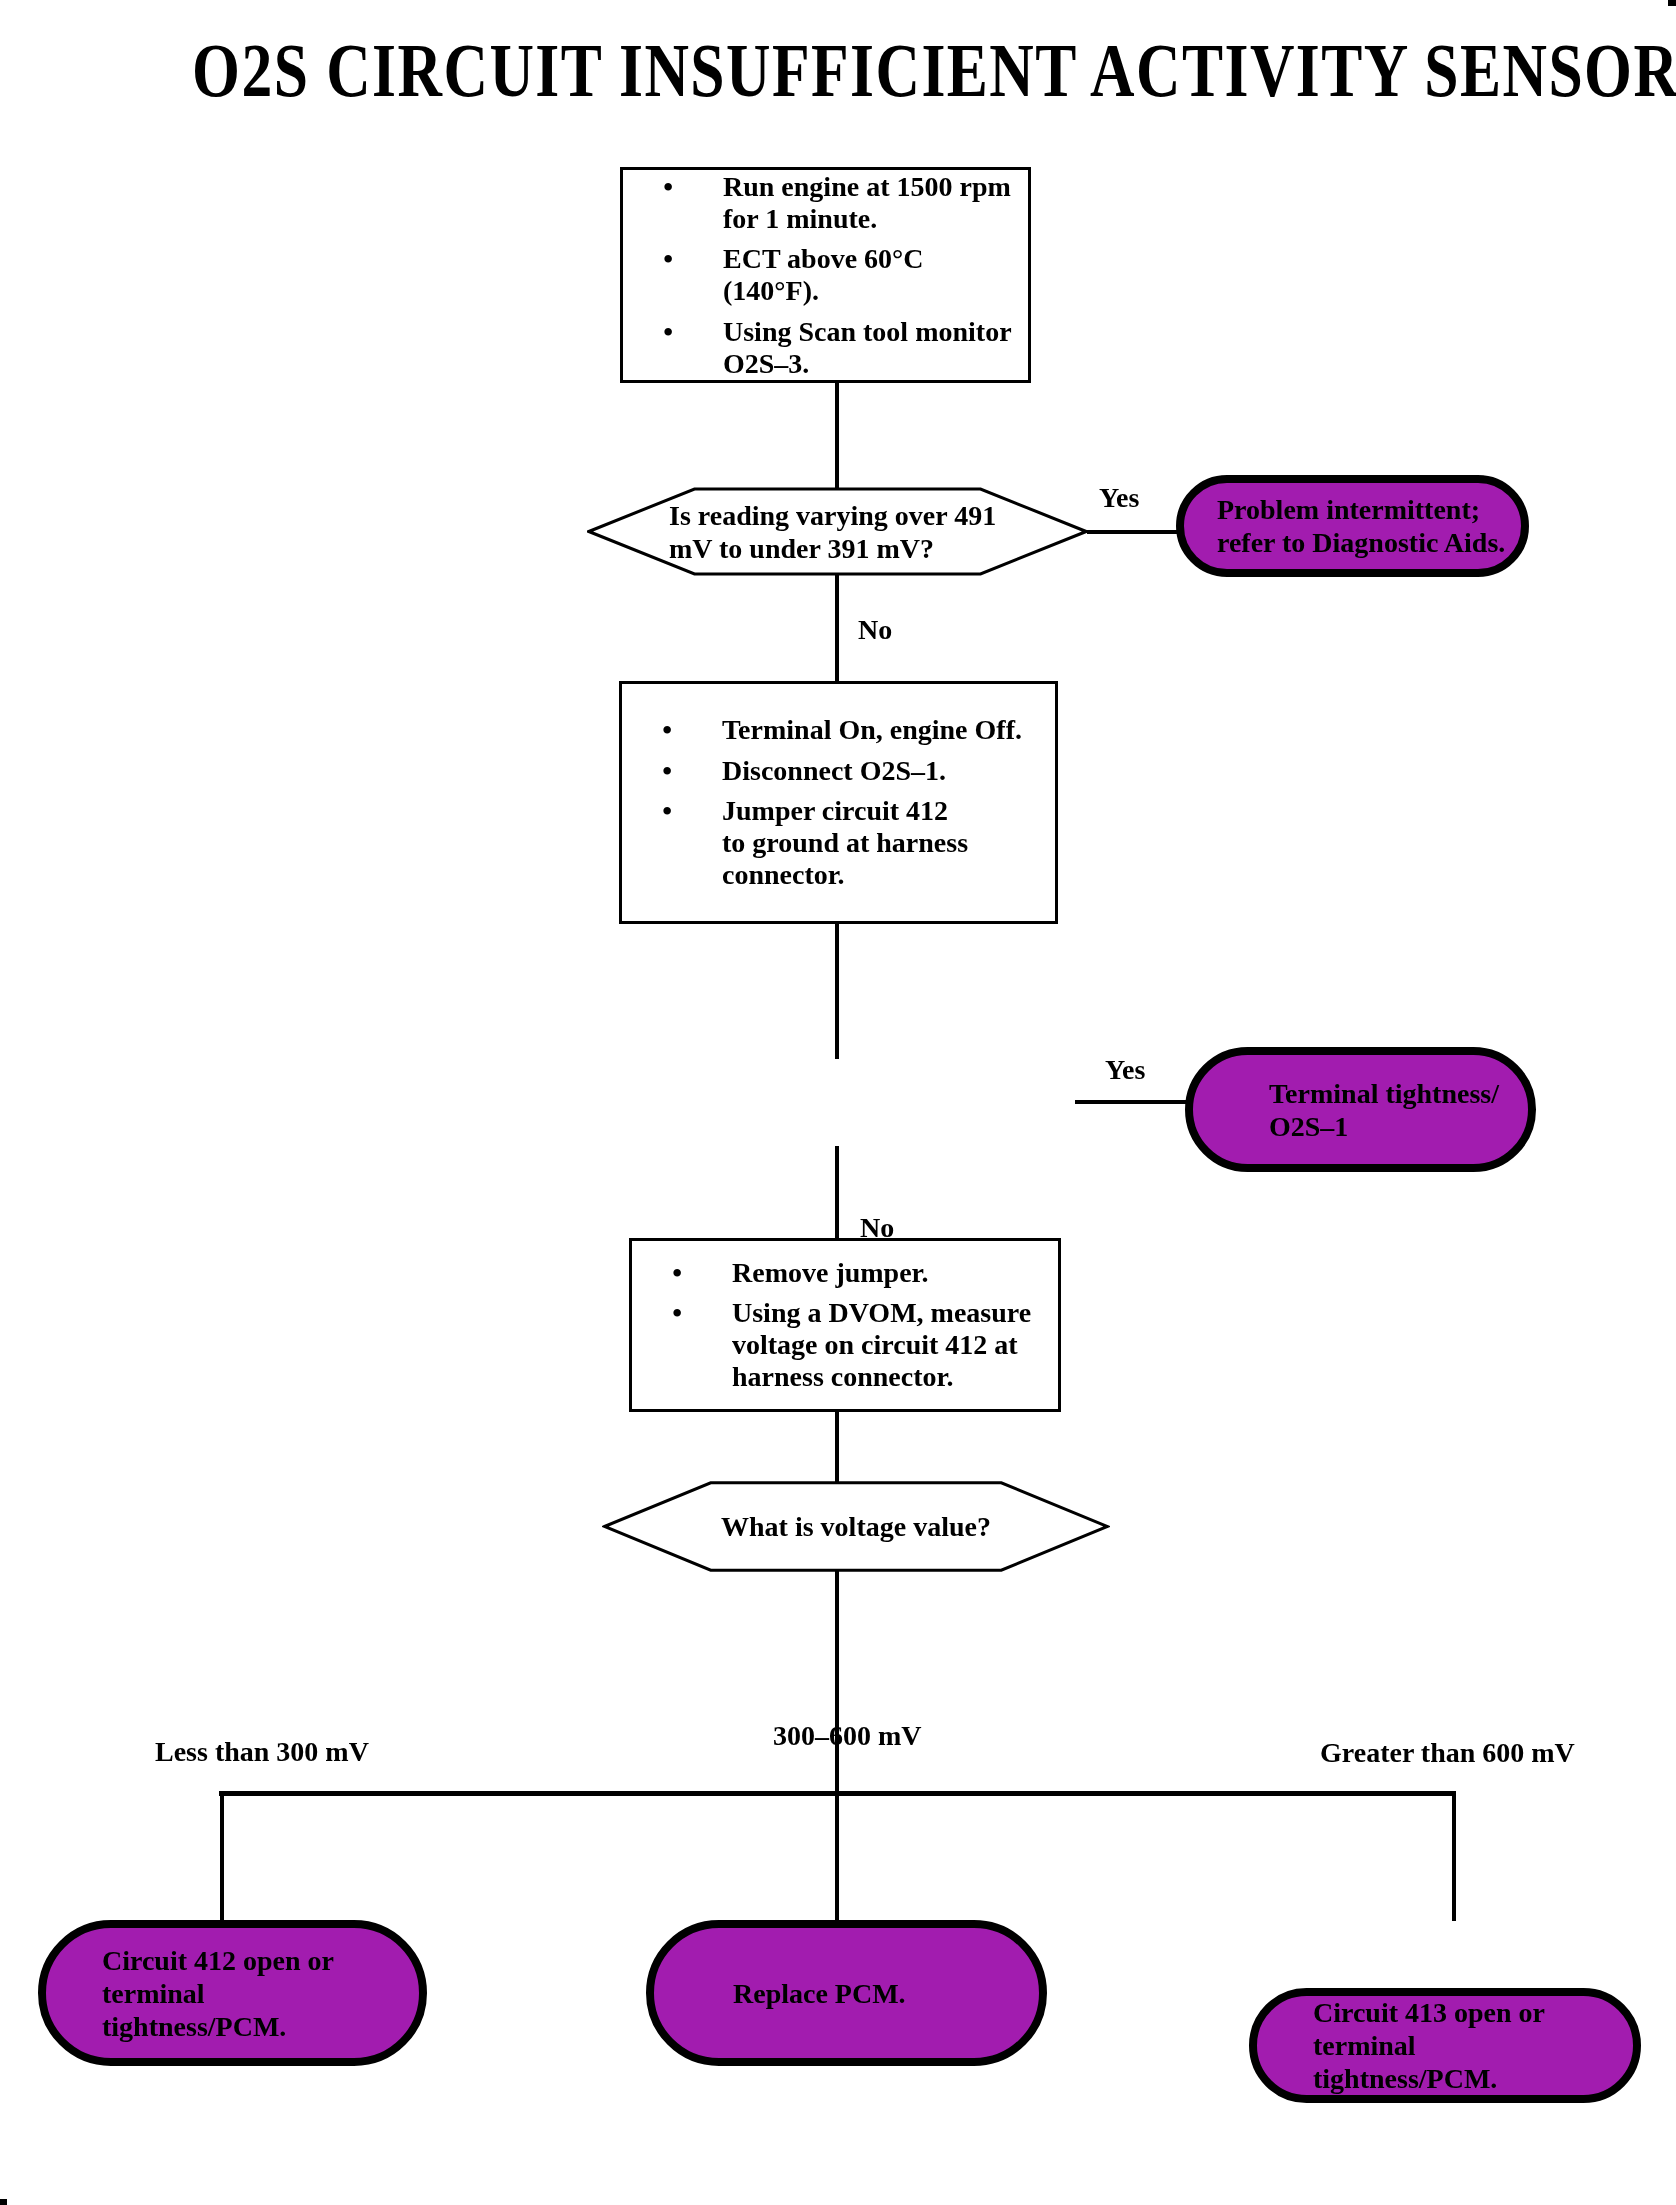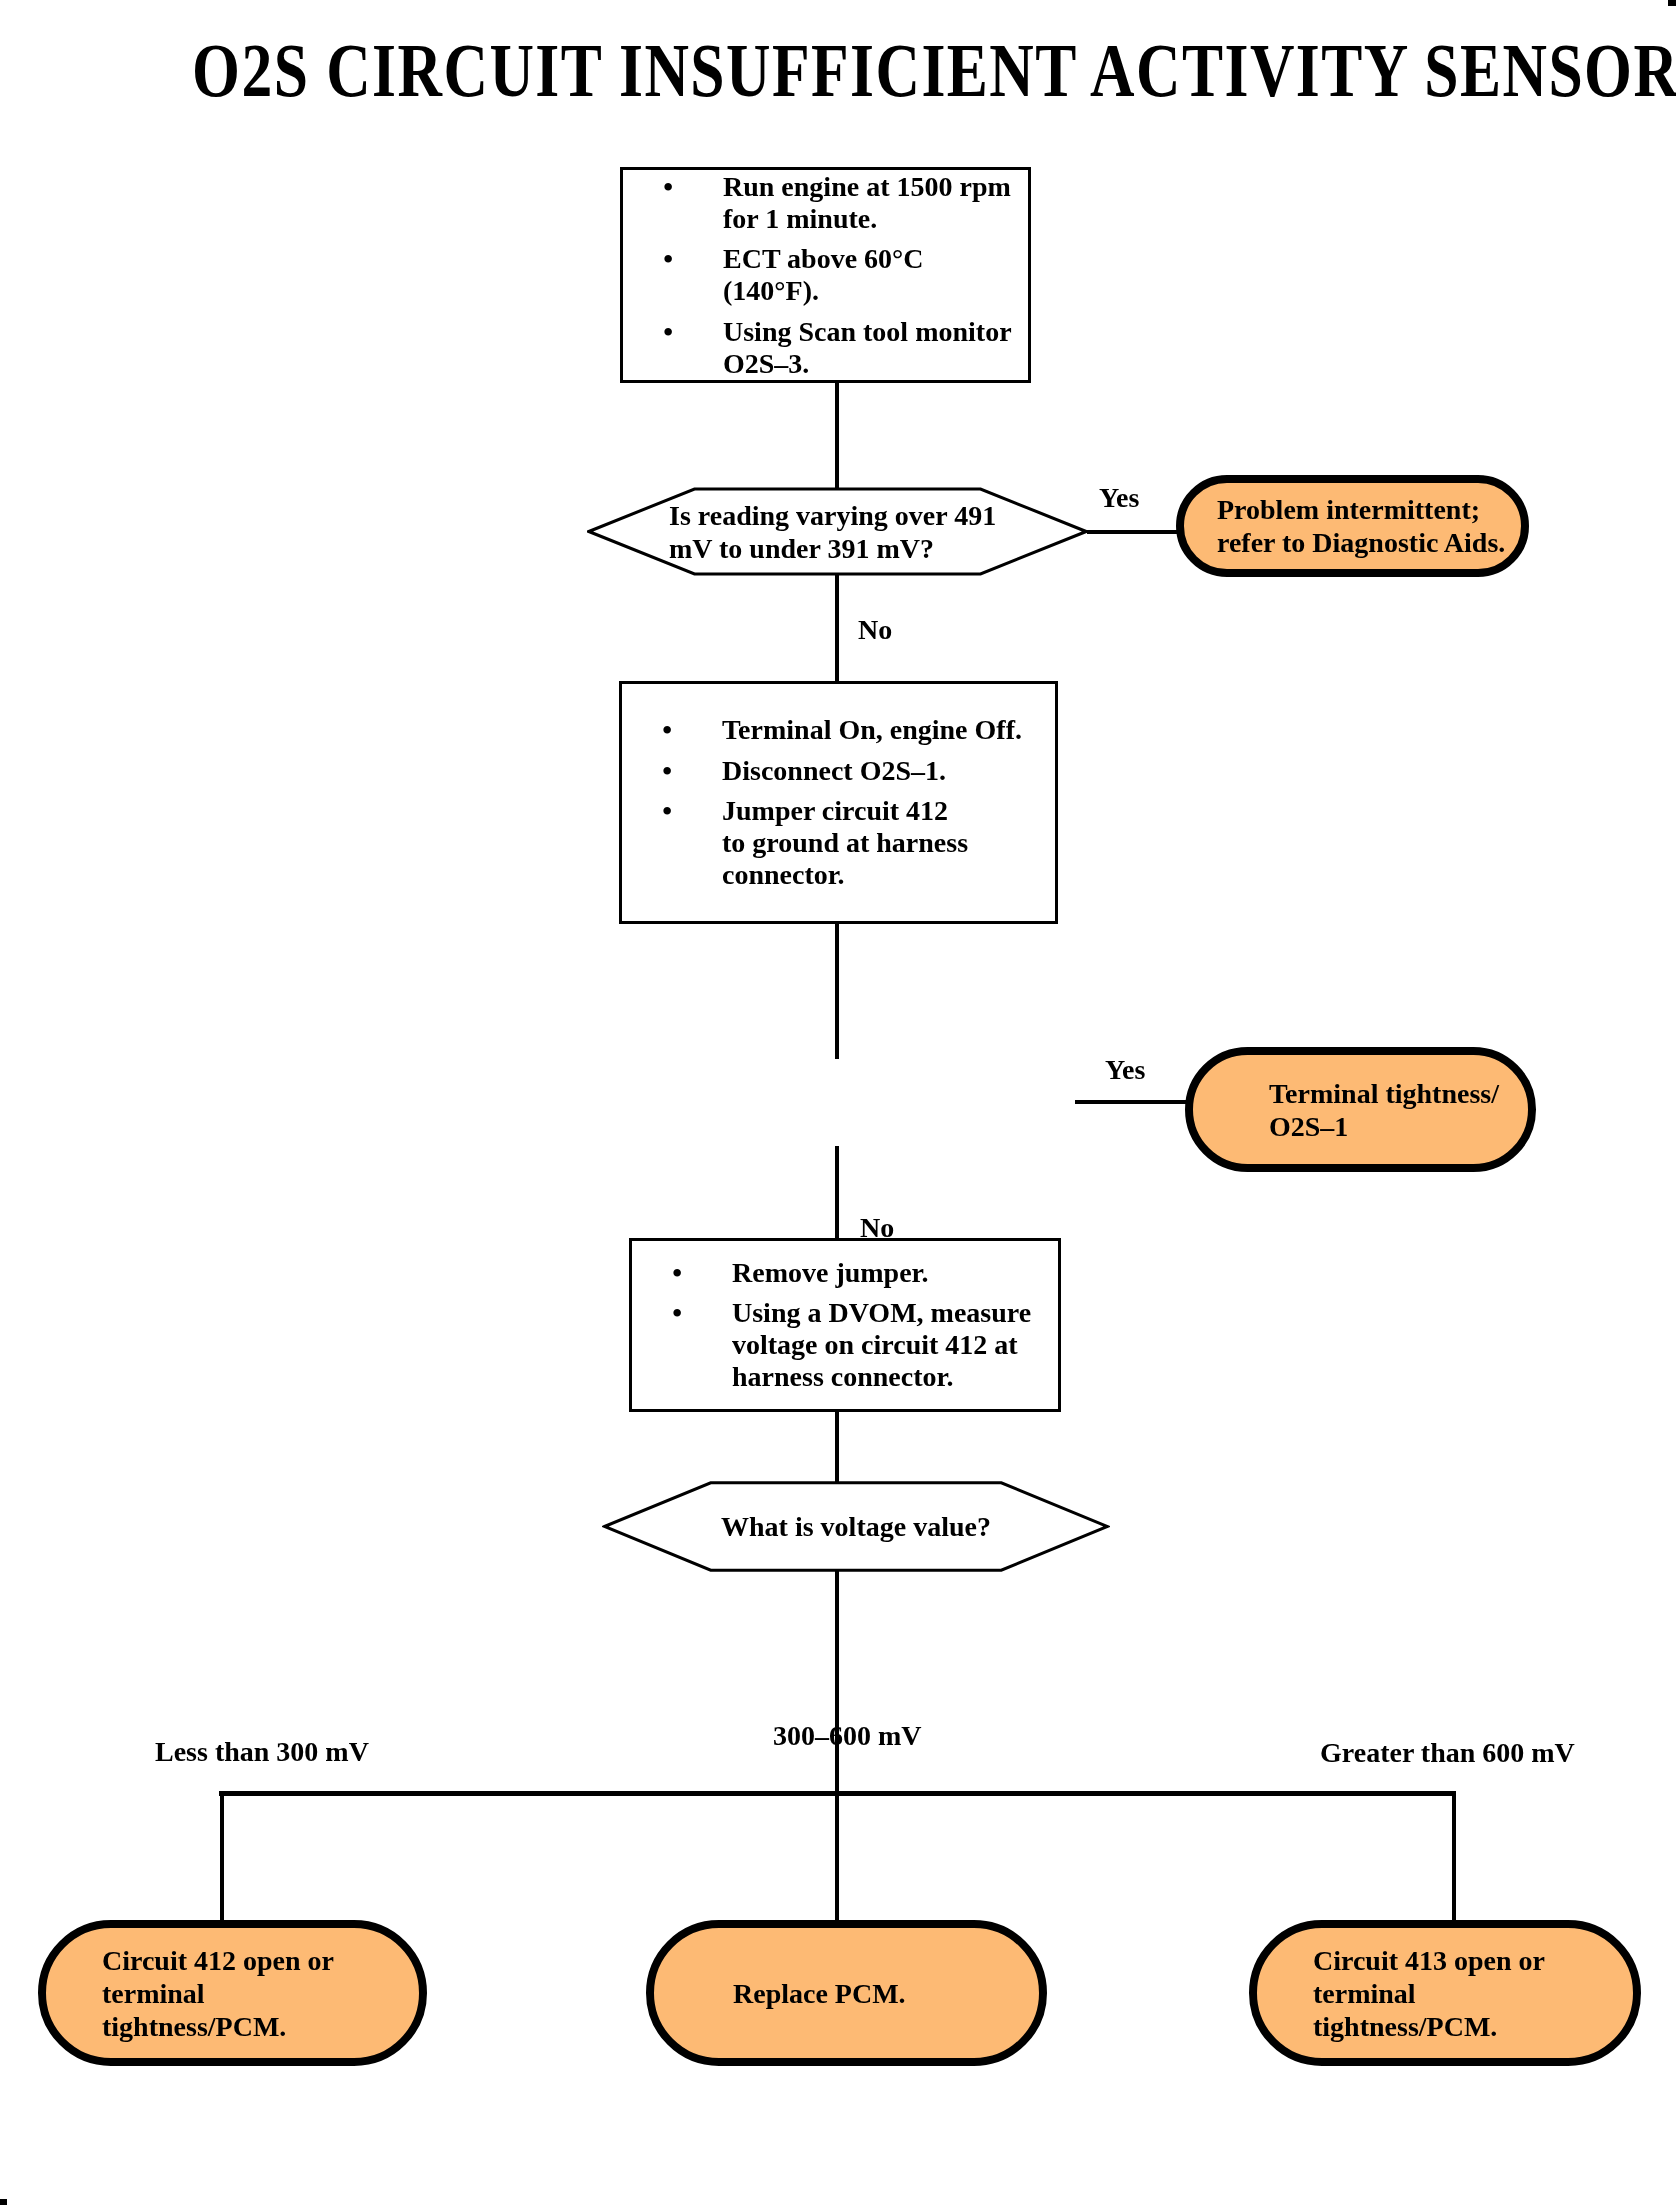--- a/index.html
+++ b/index.html
@@ -49,21 +49,21 @@
     display: flex; align-items: center; justify-content: center;
     font-size: 28px; line-height: 33px;
   }
   .hex-text.left-block { justify-content: flex-start; padding-left: 82px; }
   .hex-text span { white-space: pre-line; text-align: left; }
 
   .oval {
     position: absolute;
     border: 8px solid #000000;
     border-radius: 134px;
-    background: #fdba74;
+    background: #a21caf;
     display: flex;
     align-items: center;
   }
   .oval-text { font-size: 28px; line-height: 33px; white-space: pre-line; }
 
   .flabel { position: absolute; font-size: 28px; line-height: 30px; white-space: nowrap; }
 </style>
 </head>
 <body>
 
@@ -185,19 +185,19 @@
 
   <div class="oval" style="left:38px; top:1920px; width:389px; height:146px; padding-left:56px;">
     <div class="oval-text">Circuit 412 open or terminal
 tightness/PCM.</div>
   </div>
 
   <div class="oval" style="left:646px; top:1920px; width:401px; height:146px; padding-left:79px;">
     <div class="oval-text">Replace PCM.</div>
   </div>
 
-  <div class="oval" style="left:1249px; top:1920px; width:392px; height:146px; padding-left:56px;">
+  <div class="oval" style="left:1249px; top:1988px; width:392px; height:115px; padding-left:56px;">
     <div class="oval-text">Circuit 413 open or terminal
 tightness/PCM.</div>
   </div>
 
 </div>
 
 
 </body></html>

